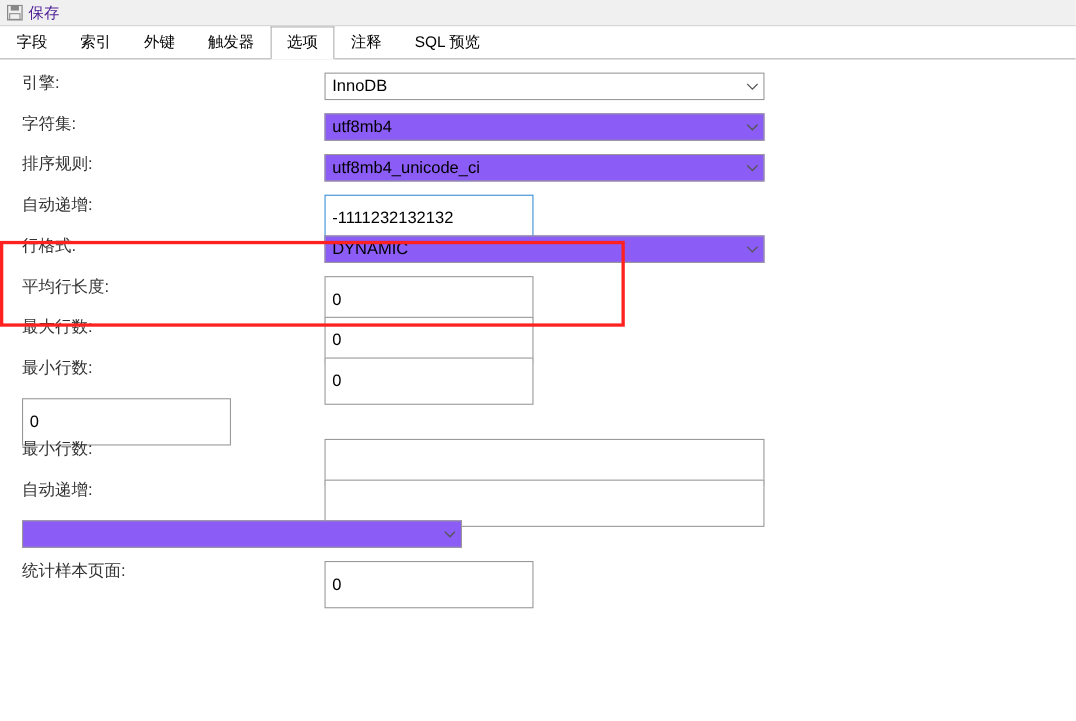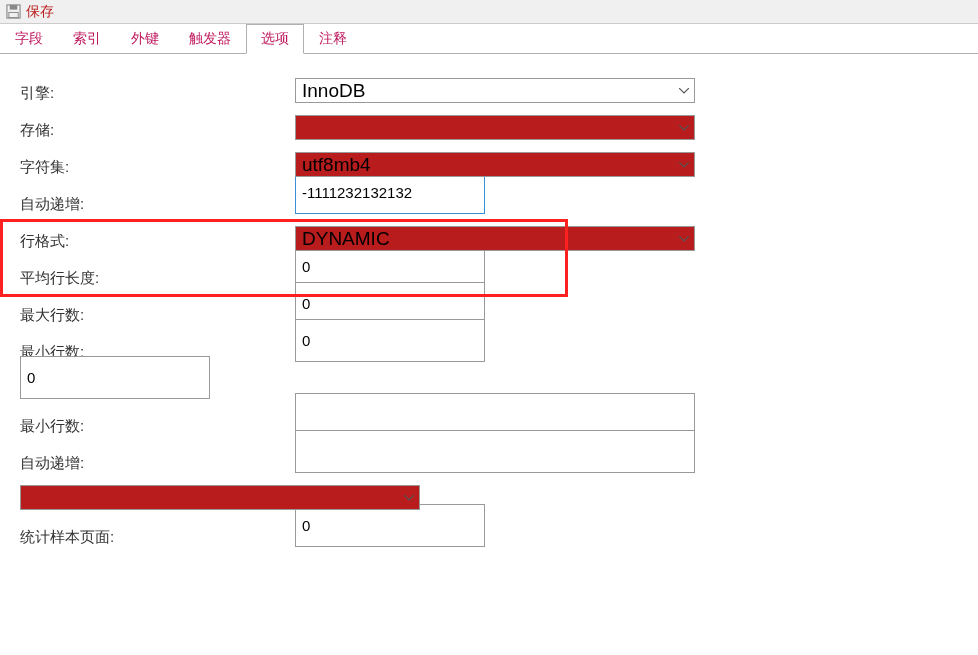--- a/index.html
+++ b/index.html
@@ -26,35 +26,35 @@
     }
     .toolbar .save-icon {
       width: 15px;
       height: 15px;
       margin-right: 5px;
       display: inline-flex;
       align-items: center;
       justify-content: center;
     }
     .toolbar .save-label {
-      color: #b91c1c;
+      color: #4c1d95;
     }
     .tabs {
       display: flex;
       border-bottom: 1px solid #b0b0b0;
       background: #fff;
       height: 30px;
     }
     .tab {
       padding: 5px 14px;
       cursor: pointer;
       border: 1px solid transparent;
       border-bottom: none;
       font-size: 14px;
-      color: #be185d;
+      color: #000000;
       display: flex;
       align-items: center;
     }
     .tab.active {
       border: 1px solid #b0b0b0;
       border-bottom: 1px solid #fff;
       background: #fff;
       margin-bottom: -1px;
     }
     .form-area {
@@ -66,21 +66,21 @@
       left: 0px;
       top: 165px;
       width: 568px;
       height: 78px;
       border: 3px solid #ff2020;
       pointer-events: none;
       z-index: 10;
     }
     .row {
       display: flex;
-      align-items: flex-end;
+      align-items: flex-start;
       height: 37px;
       padding: 0 0 0 20px;
     }
     .row-label {
       width: 275px;
       color: #333;
       font-size: 15px;
     }
     .row-input {
       height: 43px;
@@ -103,29 +103,29 @@
     .combo {
       position: relative;
       display: flex;
       align-items: center;
       height: 25px;
     }
     .combo-field {
       height: 25px;
       border: 1px solid #999;
       padding: 0 22px 0 6px;
-      font-size: 19px;
+      font-size: 15px;
       font-family: inherit;
       background: #fff;
     }
     .combo-field.w400 {
       width: 400px;
     }
     .combo.gray .combo-field {
-      background: #b91c1c;
+      background: #8b5cf6;
     }
     .combo-arrow {
       position: absolute;
       right: 1px;
       top: 1px;
       height: 23px;
       width: 20px;
       display: flex;
       align-items: center;
       justify-content: center;
@@ -150,62 +150,63 @@
   <span class="save-label">保存</span>
 </div>
 
 <div class="tabs">
   <div class="tab">字段</div>
   <div class="tab">索引</div>
   <div class="tab">外键</div>
   <div class="tab">触发器</div>
   <div class="tab active">选项</div>
   <div class="tab">注释</div>
+  <div class="tab">SQL 预览</div>
 </div>
 
 <div class="form-area">
   <div class="highlight-box"></div>
 
   <div class="row">
     <div class="row-label">引擎:</div>
     <div class="combo">
       <input class="combo-field w400" value="InnoDB" style="">
       <span class="combo-arrow">
           <svg viewBox="0 0 10 6">
             <path d="M0 0 L5 5 L10 0" fill="none" stroke="#555" stroke-width="1.2"></path>
           </svg>
         </span>
     </div>
   </div>
 
 
-  <div class="row">
-    <div class="row-label">存储:</div>
-    <div class="combo gray">
-      <input class="combo-field w400" value="" style="">
-      <span class="combo-arrow">
-          <svg viewBox="0 0 10 6">
-            <path d="M0 0 L5 5 L10 0" fill="none" stroke="#555" stroke-width="1.2"></path>
-          </svg>
-        </span>
-    </div>
-  </div>
 
   <div class="row">
     <div class="row-label">字符集:</div>
     <div class="combo gray">
       <input class="combo-field w400" value="utf8mb4" style="">
       <span class="combo-arrow">
           <svg viewBox="0 0 10 6">
             <path d="M0 0 L5 5 L10 0" fill="none" stroke="#555" stroke-width="1.2"></path>
           </svg>
         </span>
     </div>
   </div>
 
+  <div class="row">
+    <div class="row-label">排序规则:</div>
+    <div class="combo gray">
+      <input class="combo-field w400" value="utf8mb4_unicode_ci" style="">
+      <span class="combo-arrow">
+          <svg viewBox="0 0 10 6">
+            <path d="M0 0 L5 5 L10 0" fill="none" stroke="#555" stroke-width="1.2"></path>
+          </svg>
+        </span>
+    </div>
+  </div>
 
   <div class="row">
     <div class="row-label">自动递增:</div>
     <input class="row-input num highlighted" value="-1111232132132" style="">
   </div>
 
   <div class="row">
     <div class="row-label">行格式:</div>
     <div class="combo gray">
       <input class="combo-field w400" value="DYNAMIC" style="">

